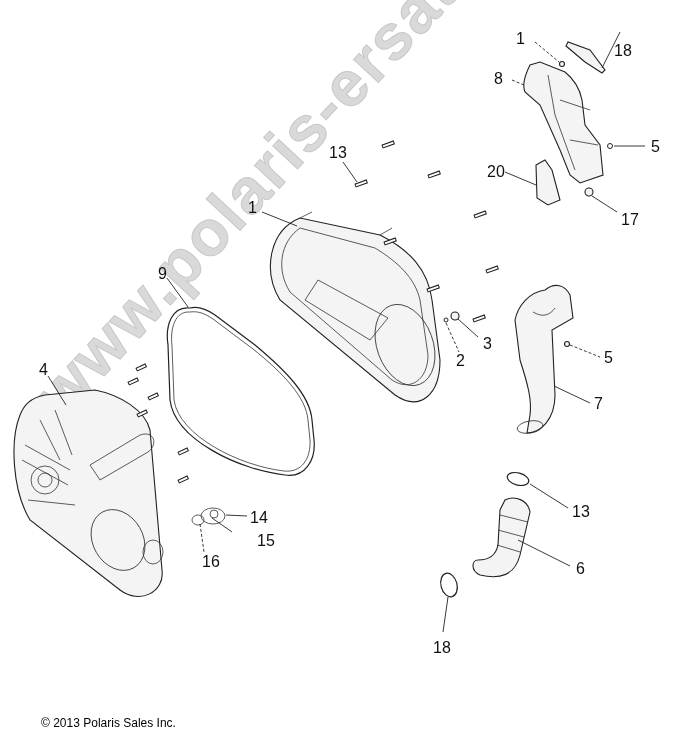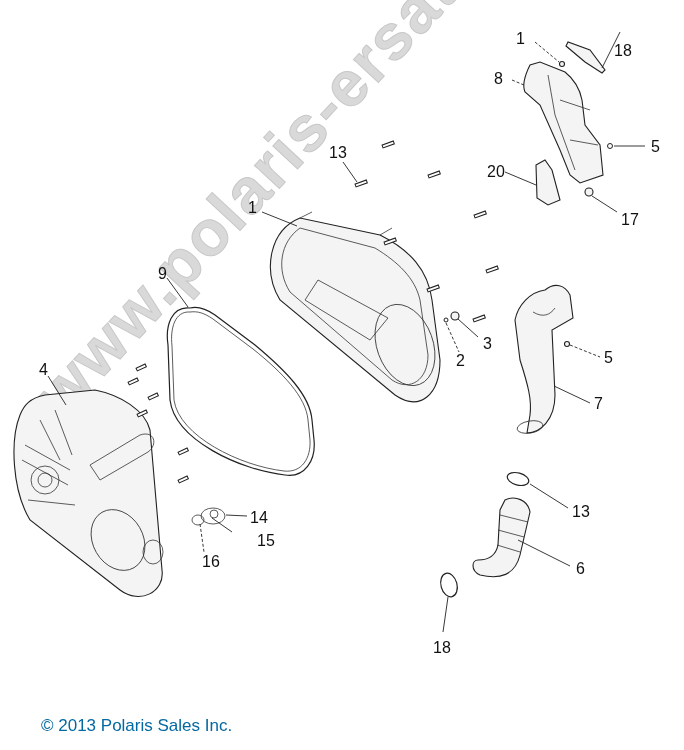--- a/index.html
+++ b/index.html
@@ -1,19 +1,19 @@
 <!DOCTYPE html>
 <html><head>
 <meta charset="utf-8">
 <style>
   html,body{margin:0;padding:0;background:#ffffff;}
   body{width:684px;height:750px;position:relative;overflow:hidden;font-family:"Liberation Sans",sans-serif;}
   #diagram{position:absolute;left:0;top:0;width:684px;height:750px;}
   .callout{position:absolute;font-size:16px;color:#111;line-height:1;font-family:"Liberation Sans",sans-serif;}
-  .copyright{position:absolute;left:41px;top:716px;font-size:17px;color:#0369a1;font-family:"Liberation Sans",sans-serif;}
+  .copyright{position:absolute;left:41px;top:716px;font-size:12px;color:#000000;font-family:"Liberation Sans",sans-serif;}
   .watermark{position:absolute;left:20px;top:380px;font-size:64px;font-weight:bold;color:#d9d9d9;transform-origin:left top;transform:rotate(-47deg);white-space:nowrap;font-family:"Liberation Sans",sans-serif;letter-spacing:2px;-webkit-text-stroke:1px #c8c8c8;}
   svg .part{fill:none;stroke:#222;stroke-width:1.2;}
   svg .thin{fill:none;stroke:#333;stroke-width:0.8;}
   svg .lead{fill:none;stroke:#222;stroke-width:0.9;}
   svg .dash{fill:none;stroke:#222;stroke-width:0.9;stroke-dasharray:3 2;}
   svg .fill{fill:#f4f4f4;stroke:#222;stroke-width:1.1;}
   svg .bolt{fill:#fff;stroke:#222;stroke-width:1;}
 </style>
 </head>
 <body>

